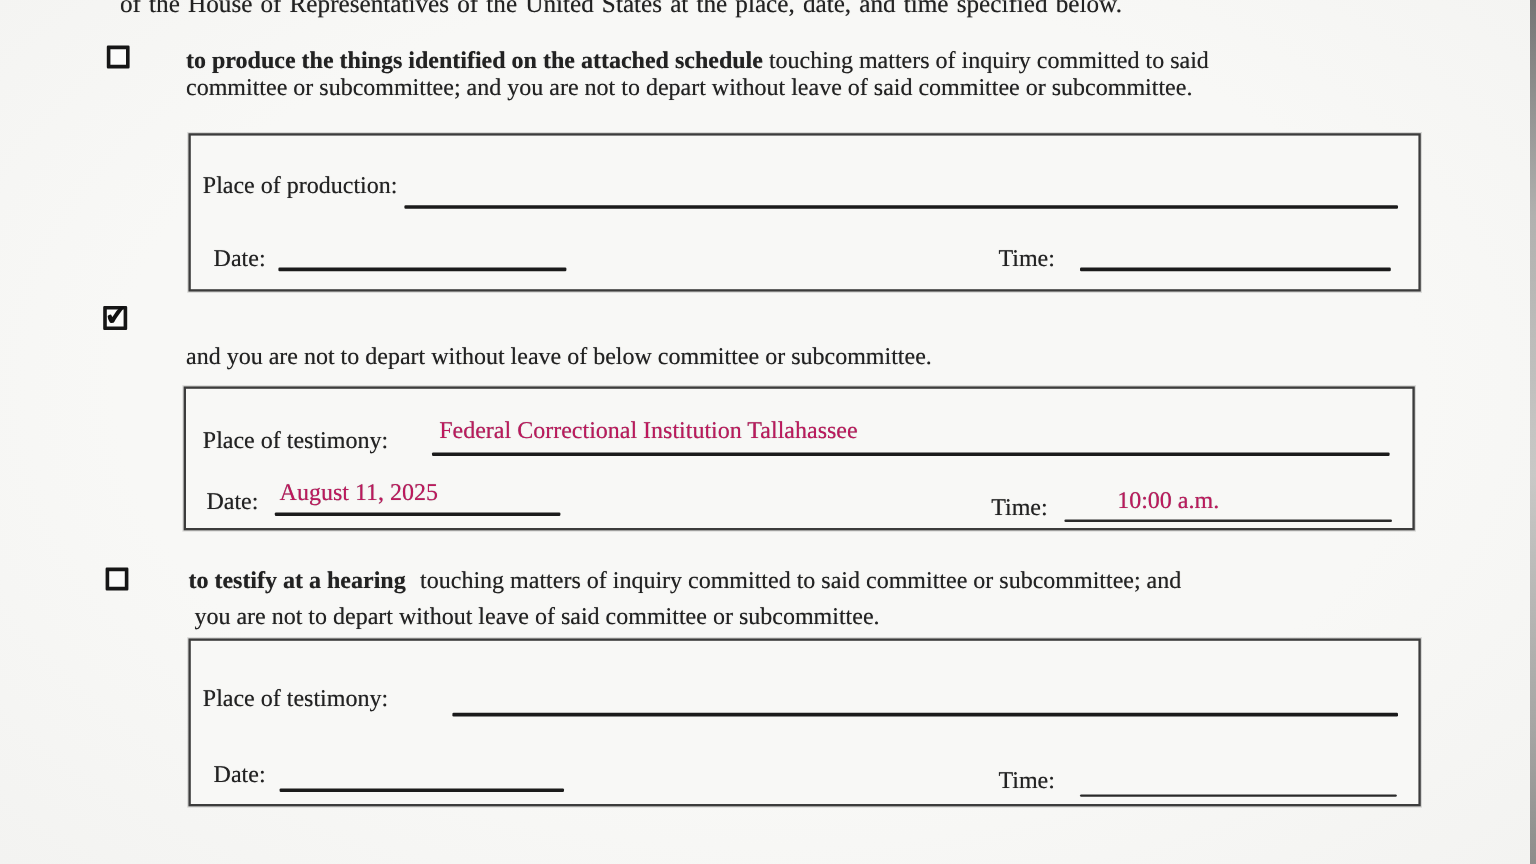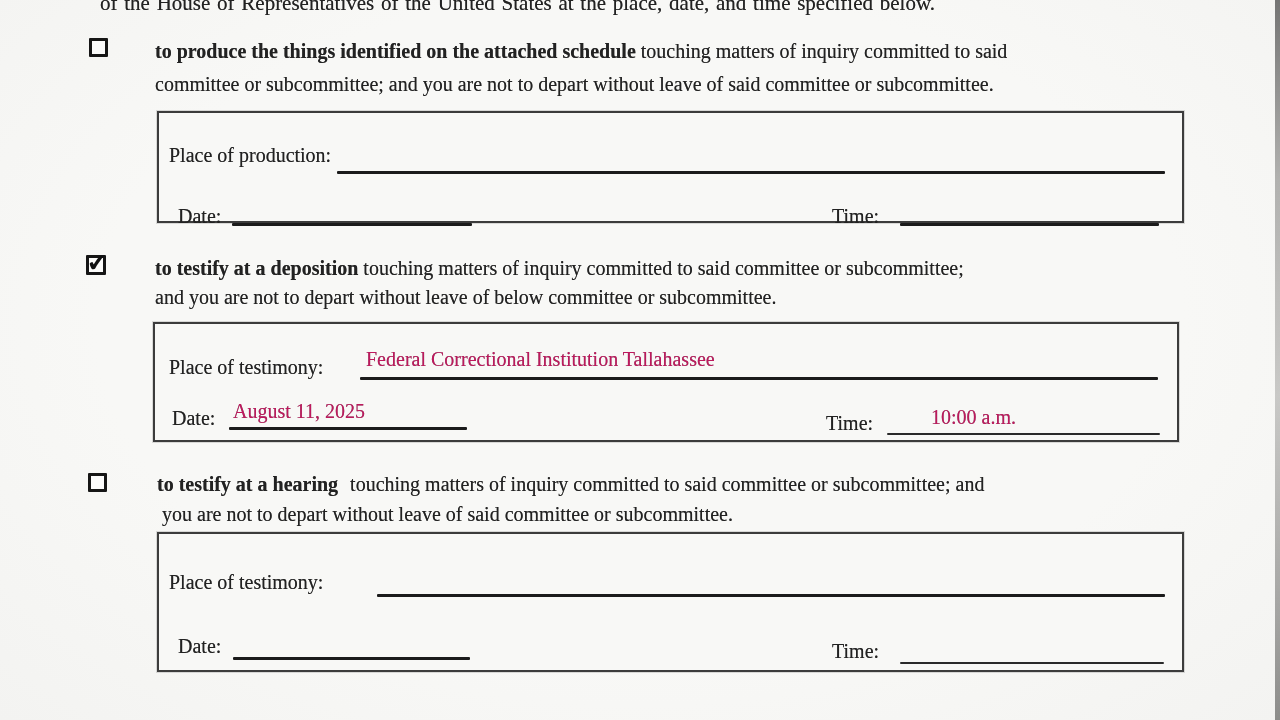--- a/index.html
+++ b/index.html
@@ -73,42 +73,40 @@
 <div class="page">
 
   <div class="txt intro" style="left:100px; top:-9px;">of the House of Representatives of the United States at the place, date, and time specified below.</div>
 
   <span class="checkbox" style="left:89px; top:38px;">
     <span class="mark"></span>
   </span>
 
   <div class="txt clause" style="left:155px; top:39px;"><span class="bold">to produce the things identified on the attached schedule</span>
     <span>touching matters of inquiry committed to said</span></div>
-  <div class="txt" style="left:155px; top:72px;">committee or subcommittee; and you are not to depart without leave of said committee or subcommittee.</div>
+  <div class="txt" style="left:155px; top:61px;">committee or subcommittee; and you are not to depart without leave of said committee or subcommittee.</div>
 
-  <div class="fieldbox" style="left:157px; top:111px; width:1027px; height:112px;">
+  <div class="fieldbox" style="left:157px; top:111px; width:1027px; height:132px;">
     <div class="txt" style="left:10px; top:30px;">Place of production:</div>
     <div class="val" style="left:185px; top:24px;"></div>
     <div class="fline" style="left:178px; top:58px; width:828px;"></div>
 
     <div class="txt" style="left:19px; top:91px;">Date:</div>
     <div class="val" style="left:80px; top:85px;"></div>
     <div class="fline" style="left:73px; top:110px; width:240px;"></div>
 
     <div class="txt" style="left:673px; top:91px;">Time:</div>
     <div class="val" style="left:745px; top:85px;"></div>
     <div class="fline" style="left:741px; top:110px; width:259px;"></div>
   </div>
 
   <span class="checkbox" style="left:86px; top:255px; width:20px; height:20px;">
     <span class="mark">✔</span>
   </span>
 
-  <div class="txt clause" style="left:155px; top:256px;"><span class="bold">to testify at a deposition</span>
-    <span>touching matters of inquiry committed to said committee or subcommittee;</span></div>
   <div class="txt" style="left:155px; top:285px;">and you are not to depart without leave of below committee or subcommittee.</div>
 
   <div class="fieldbox" style="left:153px; top:322px; width:1026px; height:120px;">
     <div class="txt" style="left:14px; top:31px;">Place of testimony:</div>
     <div class="val" style="left:211px; top:24px;">Federal Correctional Institution Tallahassee</div>
     <div class="fline" style="left:205px; top:53px; width:798px;"></div>
 
     <div class="txt" style="left:17px; top:82px;">Date:</div>
     <div class="val" style="left:78px; top:76px;">August 11, 2025</div>
     <div class="fline" style="left:74px; top:103px; width:238px;"></div>

